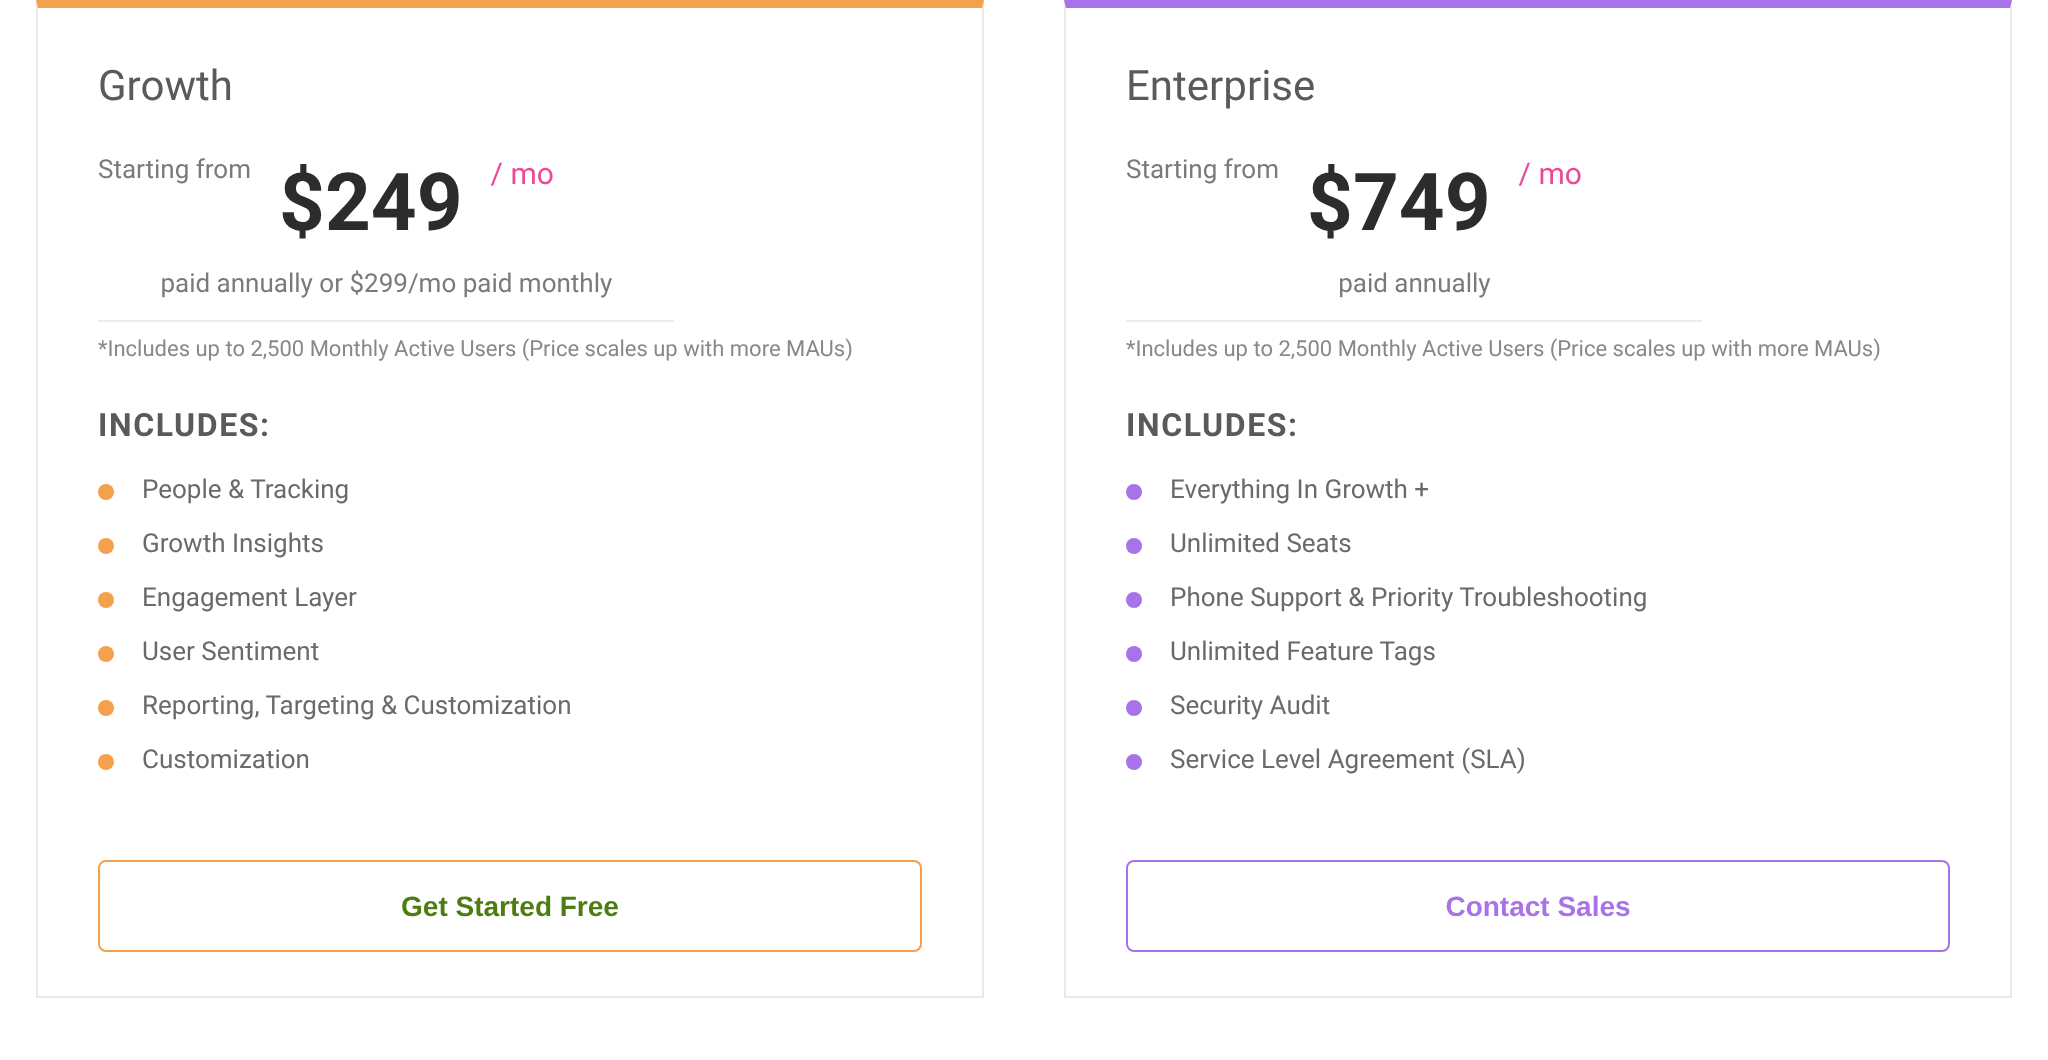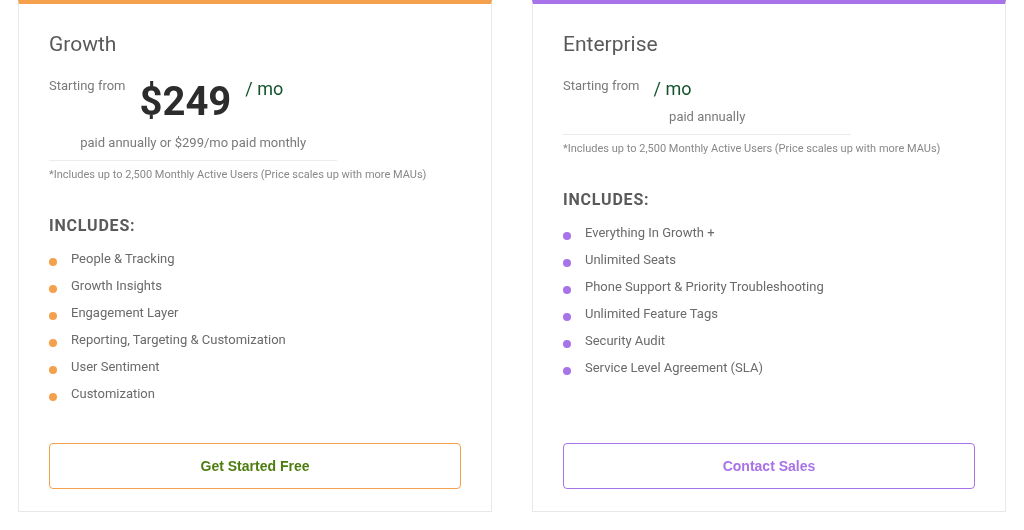--- a/index.html
+++ b/index.html
@@ -50,51 +50,51 @@
     .starting-from {
       font-size: 13px;
       color: #7a7a7a;
     }
     .price {
       font-size: 40px;
       font-weight: 700;
       color: #2c2c2c;
     }
     .per-mo {
-      font-size: 18px;
-      color: #14532d;
+      font-size: 15px;
+      color: #ec4899;
     }
     .billing-note {
       font-size: 13px;
       color: #7a7a7a;
       padding-bottom: 10px;
       border-bottom: 1px solid #ececec;
       margin-bottom: 7px;
       width: 70%;
       text-align: center;
     }
     .mau-note {
       font-size: 11px;
       color: #888;
-      margin-bottom: 35px;
+      margin-bottom: 22px;
     }
     .includes-label {
       font-size: 16px;
       font-weight: 700;
       letter-spacing: 0.8px;
       color: #5a5a5a;
       margin-bottom: 16px;
     }
     .features-list {
       list-style: none;
       margin-bottom: 30px;
     }
     .features-list li {
       display: flex;
-      align-items: flex-end;
+      align-items: center;
       font-size: 13px;
       color: #6a6a6a;
       margin-bottom: 12px;
     }
     .bullet {
       width: 8px;
       height: 8px;
       border-radius: 50%;
       margin-right: 14px;
       flex-shrink: 0;
@@ -149,38 +149,39 @@
       <li>
           <span class="bullet"></span>
           <span>Growth Insights</span>
         </li>
       <li>
           <span class="bullet"></span>
           <span>Engagement Layer</span>
         </li>
       <li>
           <span class="bullet"></span>
+          <span>User Sentiment</span>
+        </li>
+      <li>
+          <span class="bullet"></span>
           <span>Reporting, Targeting &amp; Customization</span>
-        </li>
-      <li>
-          <span class="bullet"></span>
-          <span>User Sentiment</span>
         </li>
       <li>
           <span class="bullet"></span>
           <span>Customization</span>
         </li>
     </ul>
     <button class="cta-button">Get Started Free</button>
   </div>
 
   <div class="pricing-card enterprise">
     <h2 class="plan-name">Enterprise</h2>
     <div class="price-row">
       <span class="starting-from">Starting from</span>
+      <span class="price">$749</span>
       <span class="per-mo">/ mo</span>
     </div>
     <div class="billing-note">paid annually</div>
     <div class="mau-note">*Includes up to 2,500 Monthly Active Users (Price scales up with more MAUs)</div>
     <div class="includes-label">INCLUDES:</div>
     <ul class="features-list">
       <li>
           <span class="bullet"></span>
           <span>Everything In Growth +</span>
         </li>

